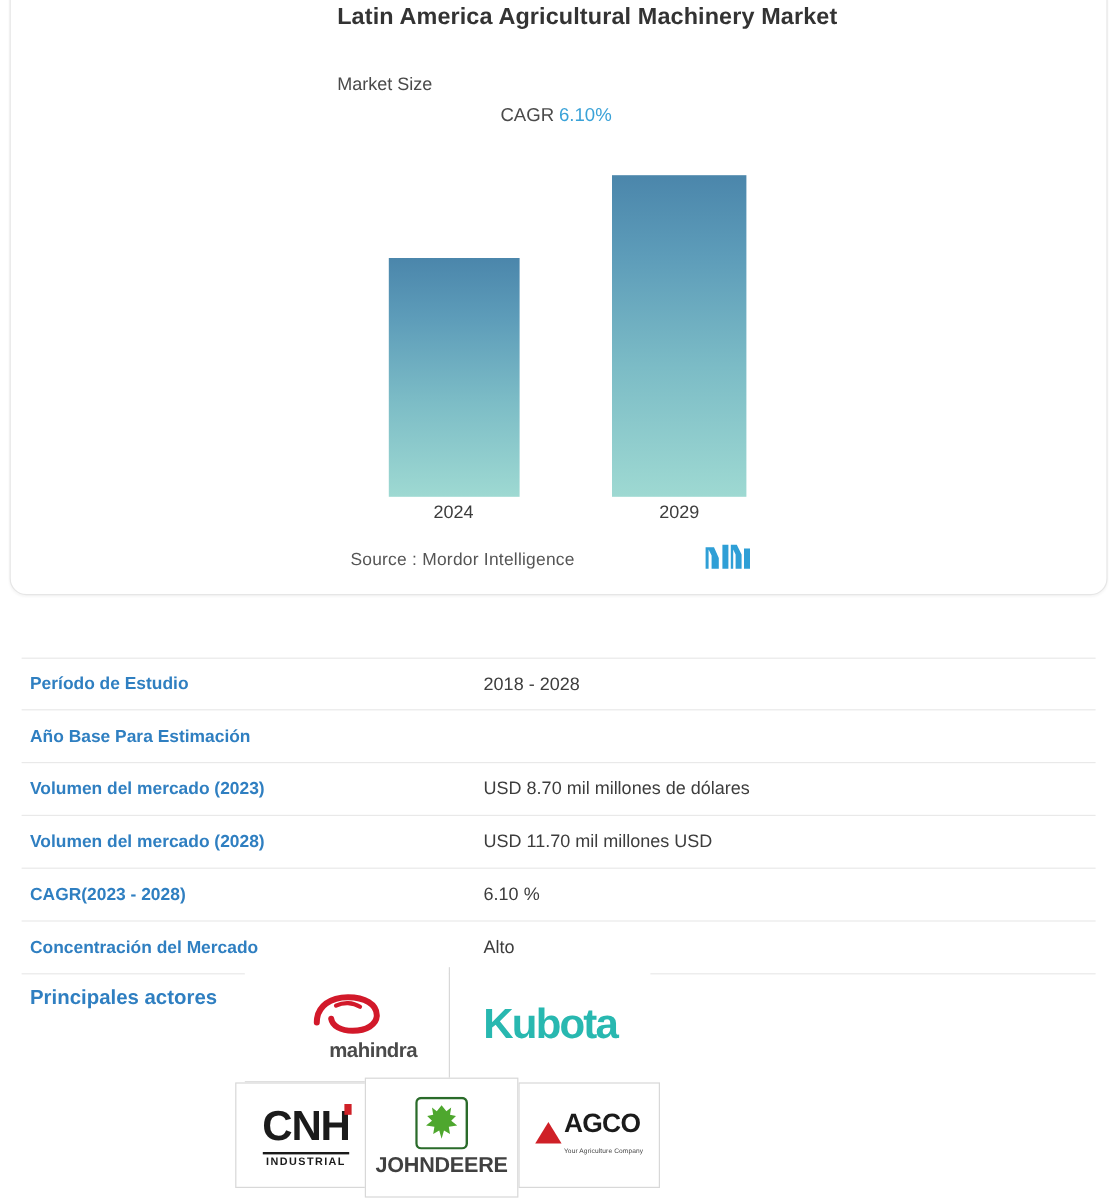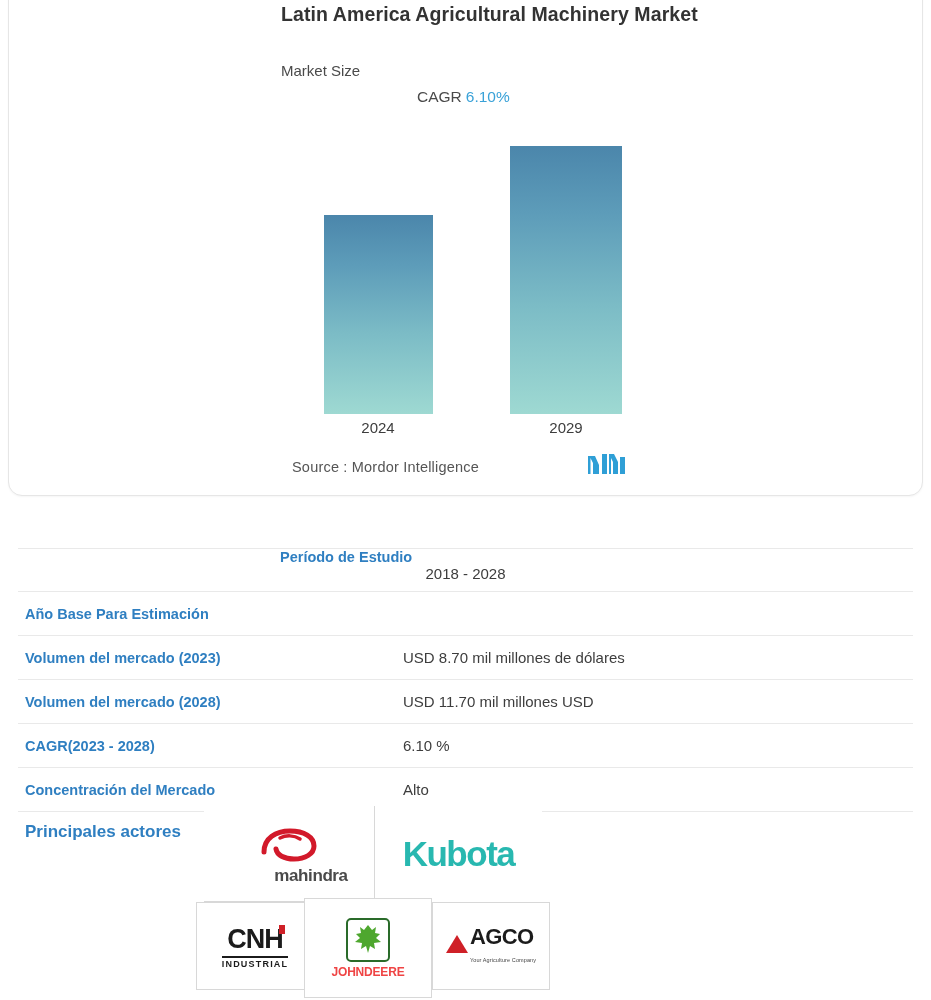--- a/index.html
+++ b/index.html
@@ -117,21 +117,21 @@
     left: 18px;
     top: 548px;
     width: 895px;
   }
   .detail-row {
     display: flex;
     align-items: center;
     height: 44px;
     border-bottom: 1px solid #e9e9e9;
   }
-  .detail-row:first-child { border-top: 1px solid #e9e9e9; flex-direction: column; }
+  .detail-row:first-child { border-top: 1px solid #e9e9e9; }
   .detail-label {
     width: 385px;
     font-size: 14.5px;
     font-weight: bold;
     color: #2f7fc1;
     padding-left: 7px;
   }
   .detail-value {
     flex: 1;
     font-size: 15px;
@@ -195,36 +195,36 @@
   
   .kubota-word {
     font-size: 35px;
     font-weight: bold;
     color: #28b8b0;
     letter-spacing: -1.5px;
   }
 
   
   .cnh-wrap { text-align: center; }
-  .cnh-top { font-size: 27px; font-weight: bold; color: #1b1b1b; letter-spacing: -1px; position: relative; display:inline-block;}
+  .cnh-top { font-size: 35px; font-weight: bold; color: #1b1b1b; letter-spacing: -1px; position: relative; display:inline-block;}
   .cnh-dot { position: absolute; right: -2px; top: 1px; width: 6px; height: 9px; background: #cf2027; }
   .cnh-bottom {
     font-size: 9px;
     letter-spacing: 1.2px;
     color: #1b1b1b;
     border-top: 2px solid #1b1b1b;
     padding-top: 1px;
     margin-top: 1px;
     font-weight: bold;
   }
 
   
   .deere-wrap { text-align: center; }
   .deere-mark { width: 44px; height: 44px; display:block; margin: 0 auto 3px; }
-  .deere-word { font-size: 12px; font-weight: bold; color: #ef4444; letter-spacing: -0.2px; }
+  .deere-word { font-size: 18px; font-weight: bold; color: #404040; letter-spacing: -0.2px; }
 
   
   .agco-wrap { display: flex; align-items: center; }
   .agco-tri { width: 0; height: 0; border-left: 11px solid transparent; border-right: 11px solid transparent; border-bottom: 18px solid #cf2027; margin-right: 2px; margin-top: -4px;}
   .agco-text .agco-word { font-size: 22px; font-weight: bold; color: #1b1b1b; letter-spacing: -0.6px; line-height: 20px; }
   .agco-text .agco-tag { font-size: 5.5px; color: #444; letter-spacing: 0.1px; }
 </style>
 </head>
 <body>
 

